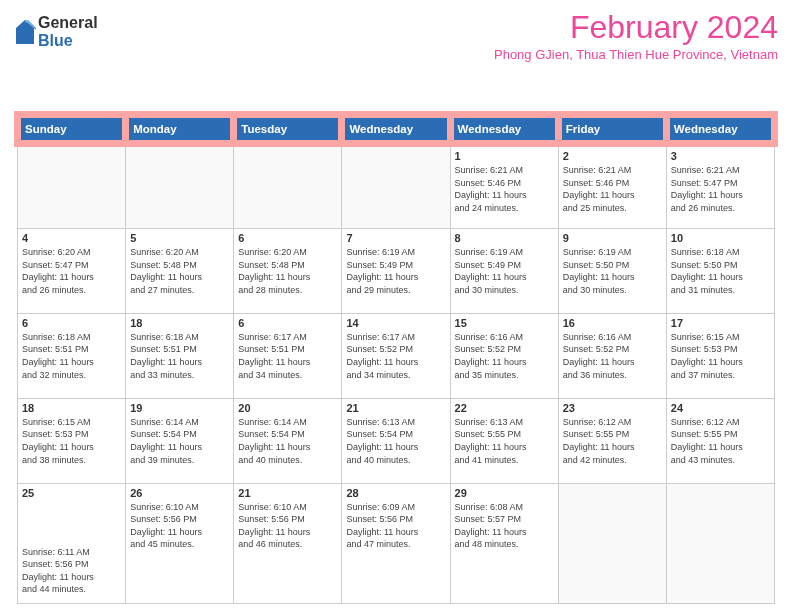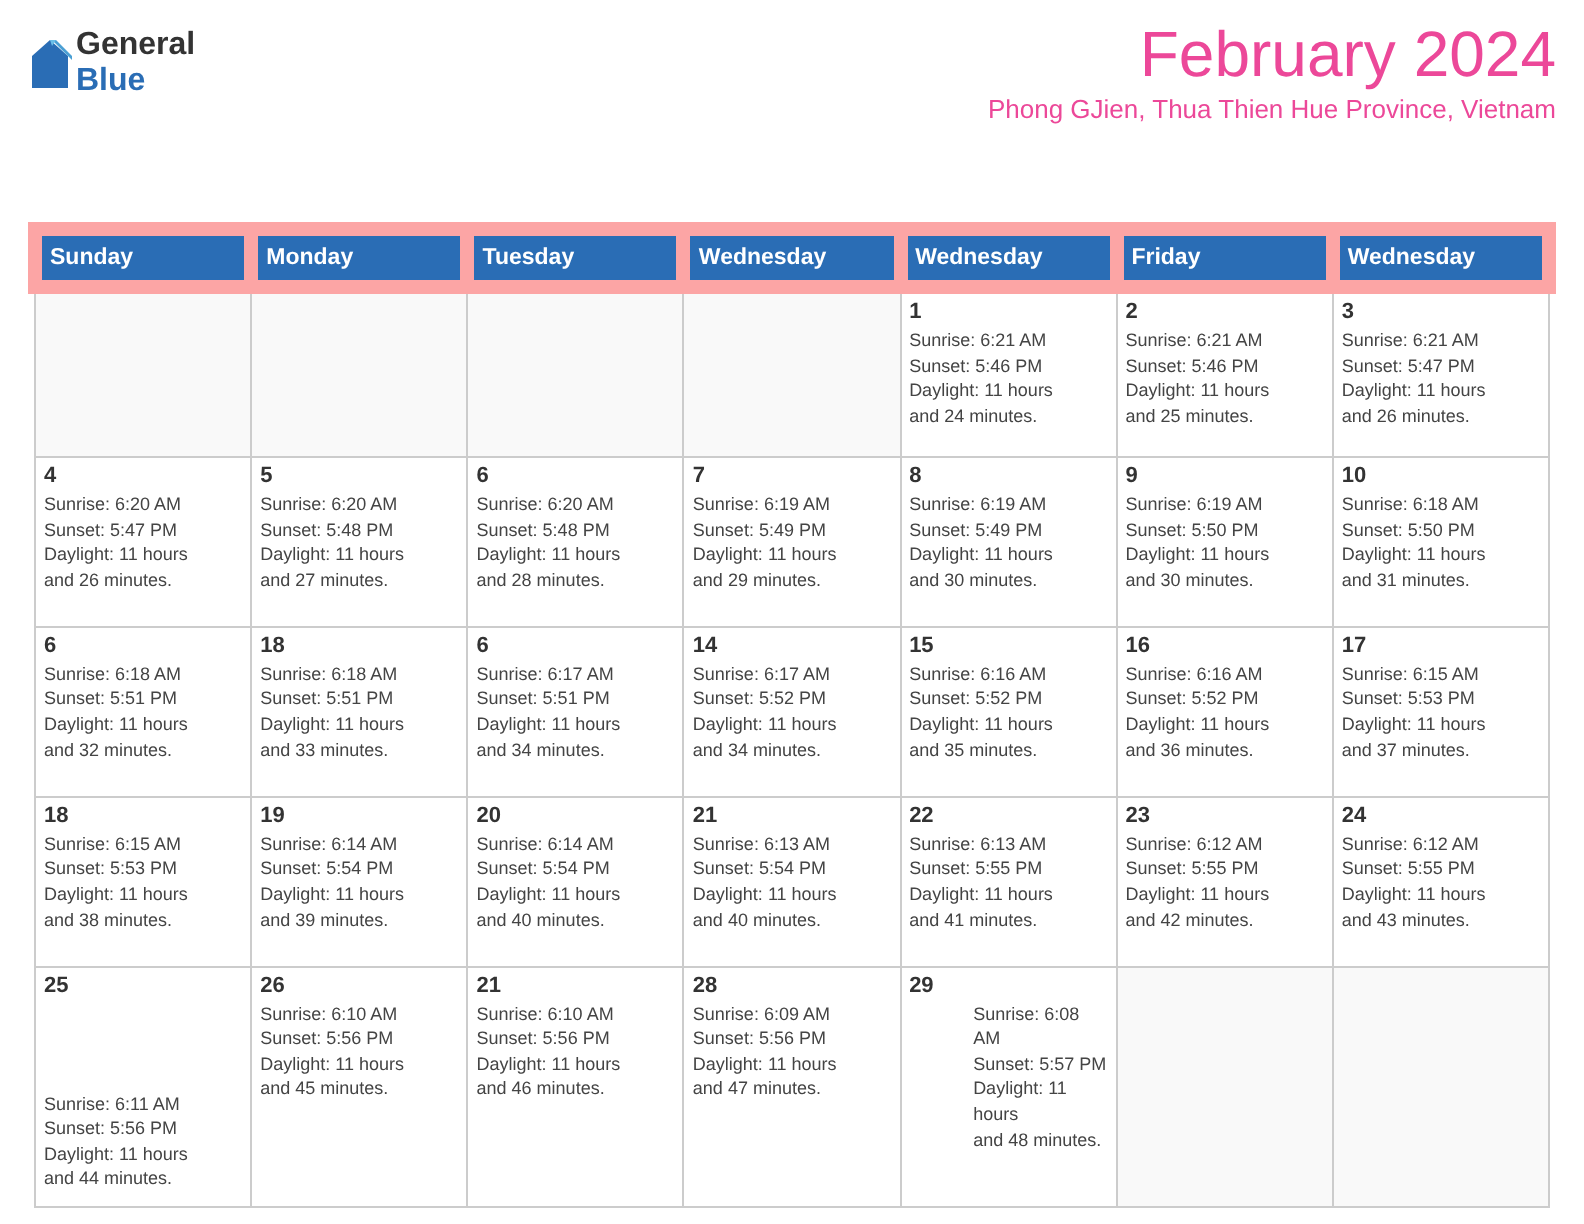--- a/index.html
+++ b/index.html
@@ -341,21 +341,21 @@
           </td>
           <td>
             <span class="day-number">28</span>
             <div class="day-info" style="white-space: pre-line;">Sunrise: 6:09 AM
 Sunset: 5:56 PM
 Daylight: 11 hours
 and 47 minutes.</div>
           </td>
           <td>
             <span class="day-number">29</span>
-            <div class="day-info" style="white-space: pre-line; margin-left: 32px;">Sunrise: 6:08 AM
+            <div class="day-info" style="white-space: pre-line;">Sunrise: 6:08 AM
 Sunset: 5:57 PM
 Daylight: 11 hours
 and 48 minutes.</div>
           </td>
           <td class="empty"></td>
           <td class="empty"></td>
         </tr>
       </tbody>
   </table>
 </div>

